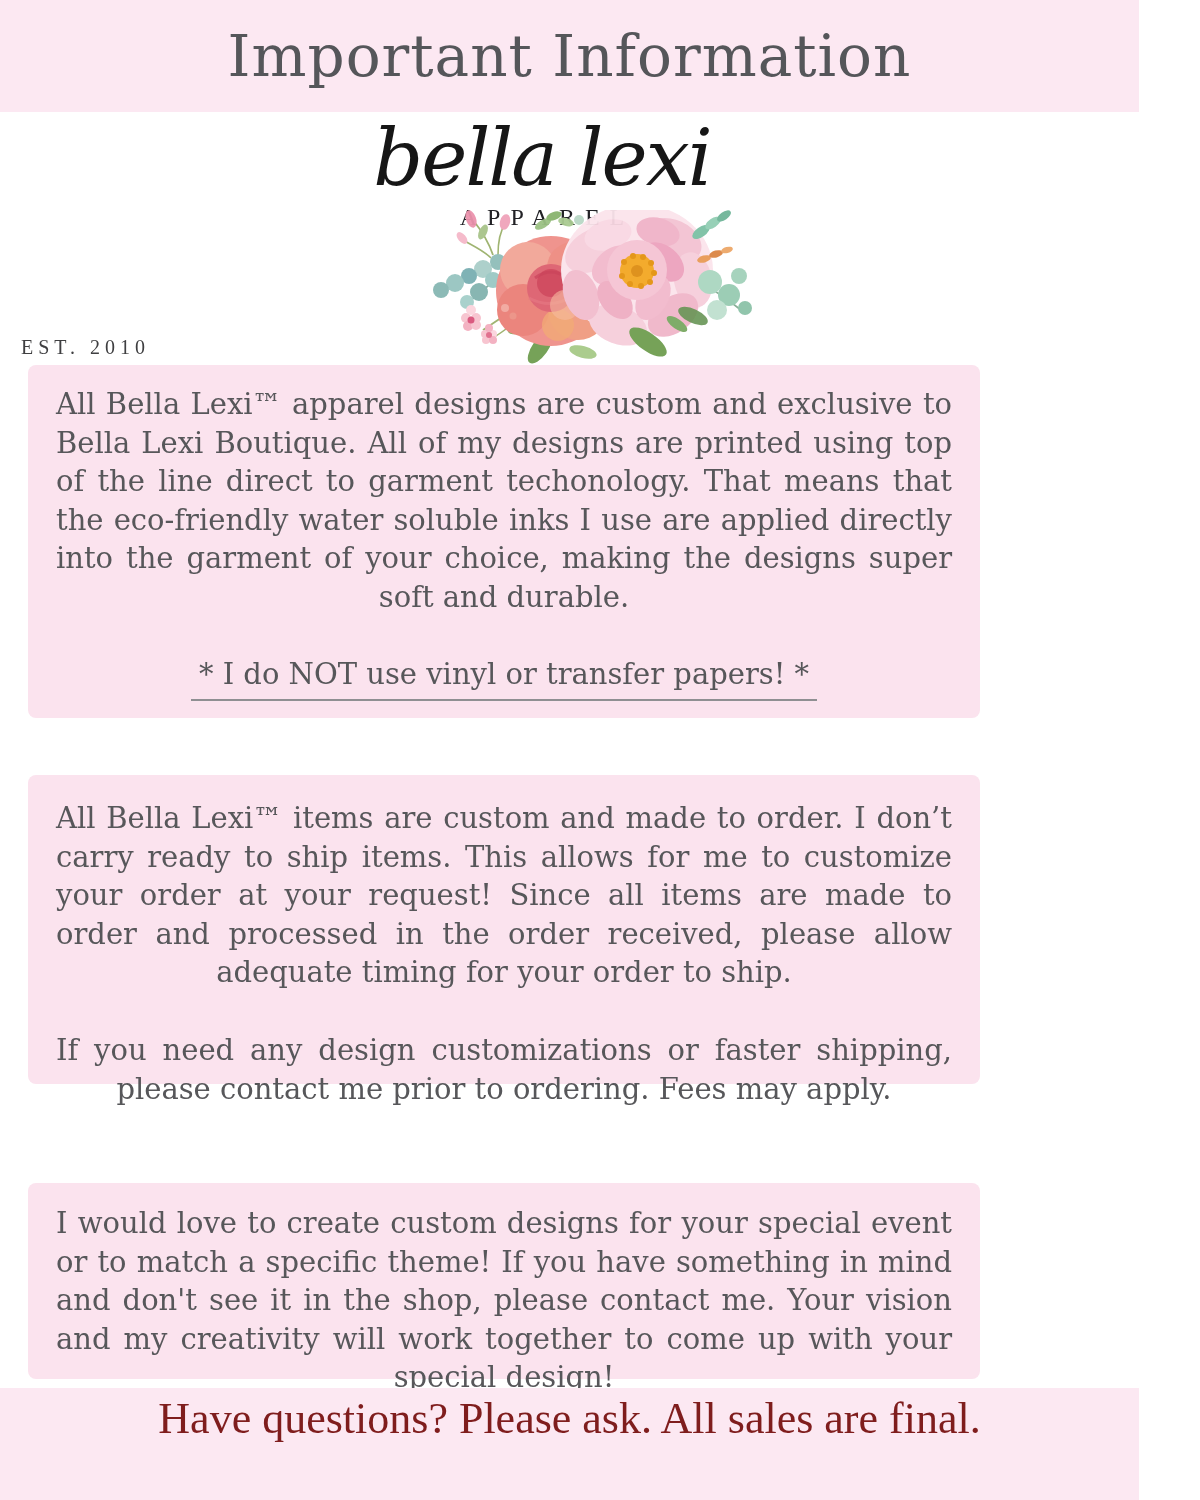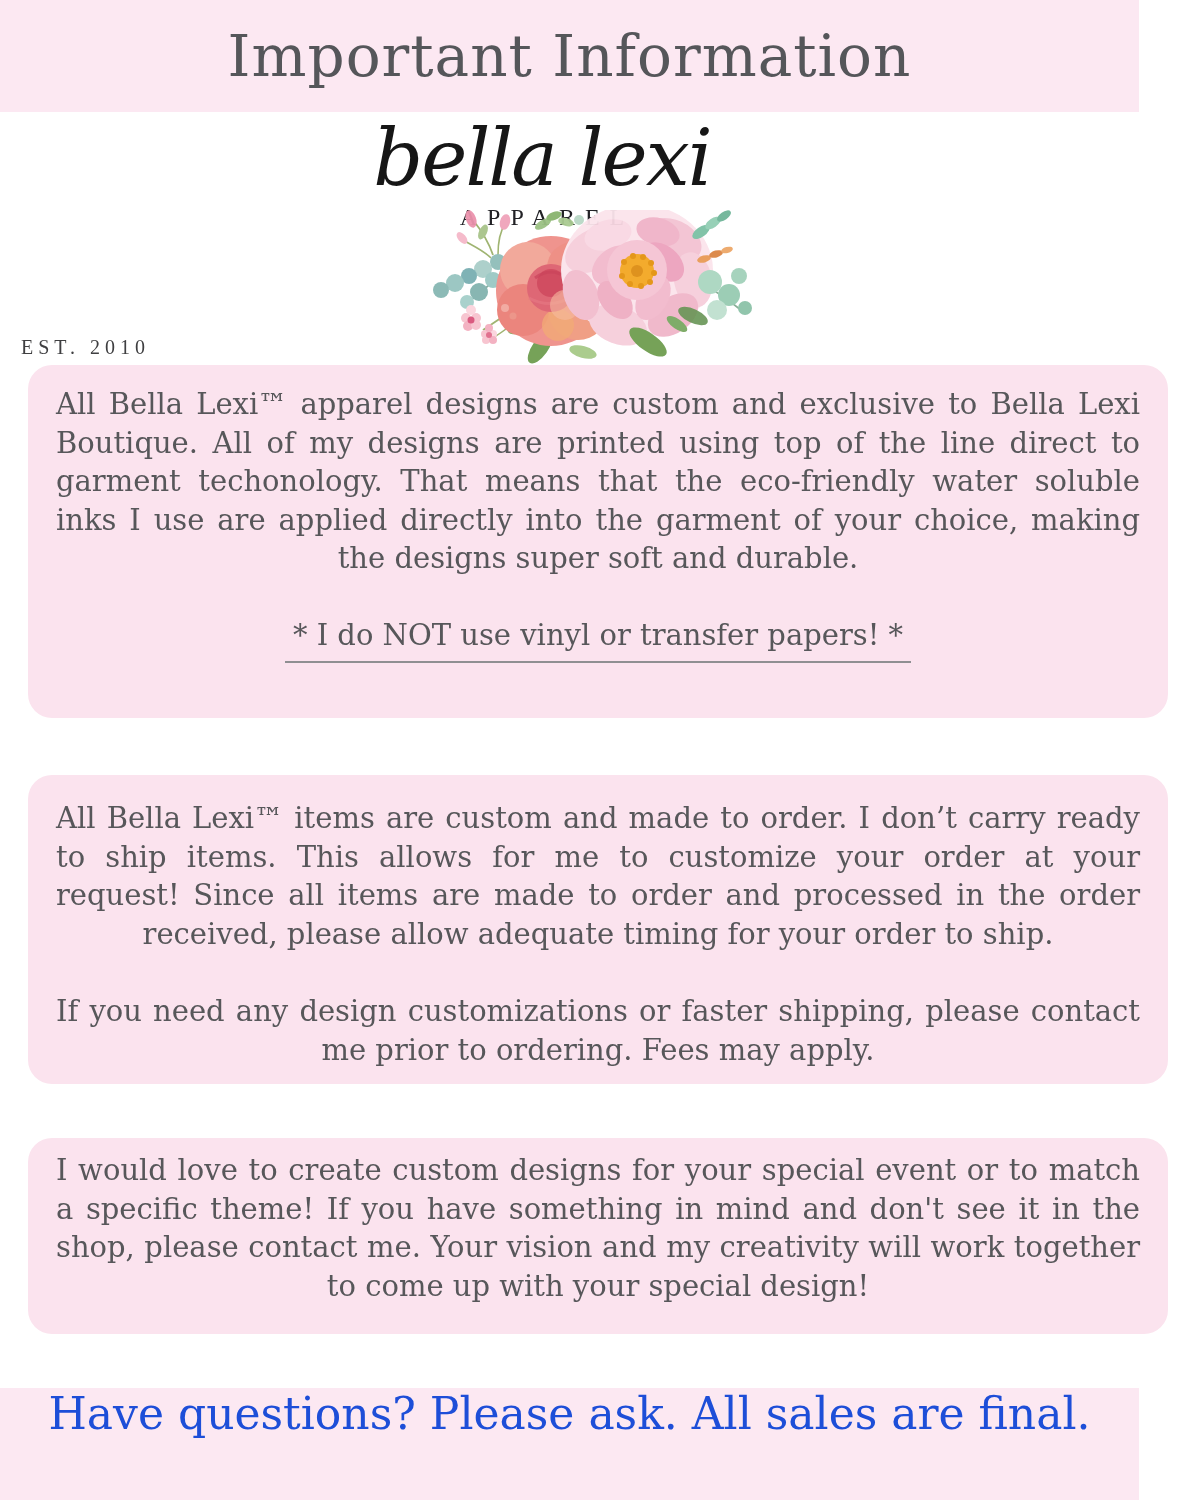--- a/index.html
+++ b/index.html
@@ -25,38 +25,38 @@
     text-indent:10px;color:#222226;
   }
   .bouquet{position:absolute;left:423px;top:98px;width:340px;height:158px;}
   .logo-est{
     position:absolute;top:224px;left:0;width:100%;text-align:left;
     font-family:"Liberation Serif", serif;font-size:20px;letter-spacing:5px;
     text-indent:5px;color:#3f3f41;margin-left:16px;
   }
   
   .box{
-    position:absolute;left:28px;width:1140px;background:#fbe3ee;
-    border-radius:24px;box-sizing:border-box;padding:0 28px;text-align:center;
+    position:absolute;left:28px;width:952px;background:#fbe3ee;
+    border-radius:8px;box-sizing:border-box;padding:0 28px;text-align:center;
   }
   .box p{margin:0;font-size:29px;line-height:38.6px;color:#57575a;}
   .just{text-align:justify;text-align-last:center;-moz-text-align-last:center;}
   .center{text-align:center;}
   .oneline{white-space:nowrap;font-size:28px !important;}
   .box1{top:365px;height:353px;padding-top:20px;}
   .box2{top:775px;height:309px;padding-top:24px;}
-  .box3{top:1138px;height:196px;padding-top:13px;}
+  .box3{top:1183px;height:196px;padding-top:21px;}
   .note{margin-top:38px !important;}
   .note .u{
     display:inline-block;border-bottom:2px solid #8f8f92;padding:0 8px 6px 8px;
   }
   .gap-para{margin-top:39px !important;}
   
   .band.bottom{top:1388px;height:112px;text-align:center;}
-  .foot1{font-size:44px;color:#1d4ed8;white-space:nowrap;}
+  .foot1{font-size:44px;color:#7f1d1d;margin-top:5px;white-space:nowrap;font-family:Liberation Serif, serif;}
   .foot2{font-size:31px;color:#57575a;margin-top:8px;white-space:nowrap;}
 </style>
 </head>
 <body>
 
 <div class="page">
 
   <header class="band top">
     <h1 class="page-title">Important Information</h1>
   </header>

